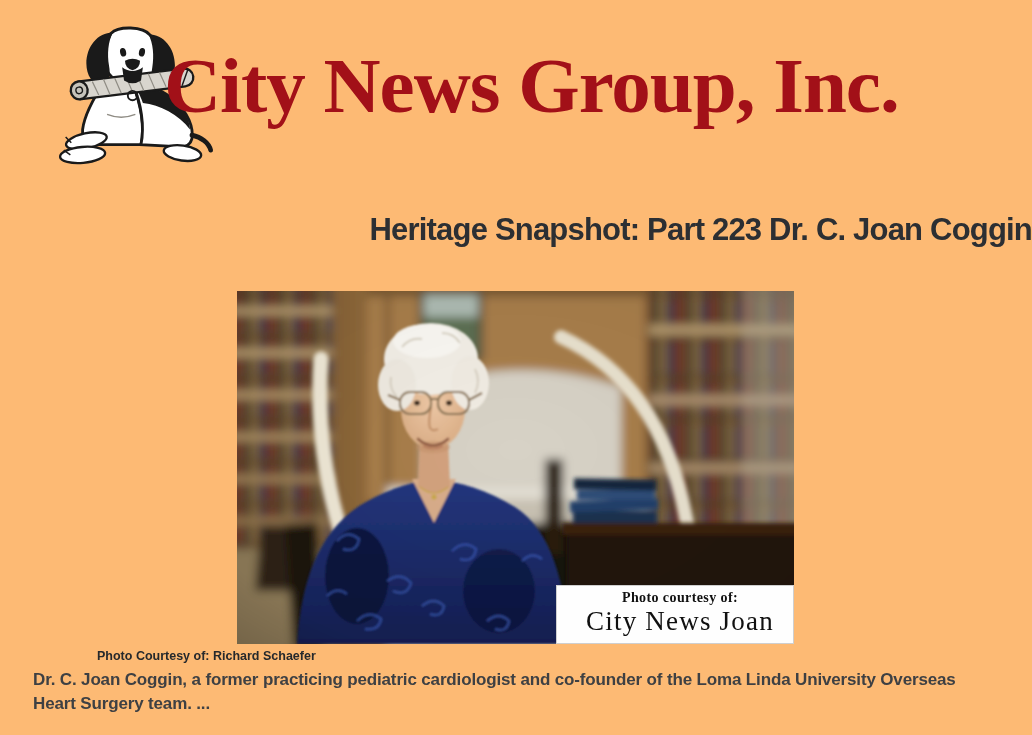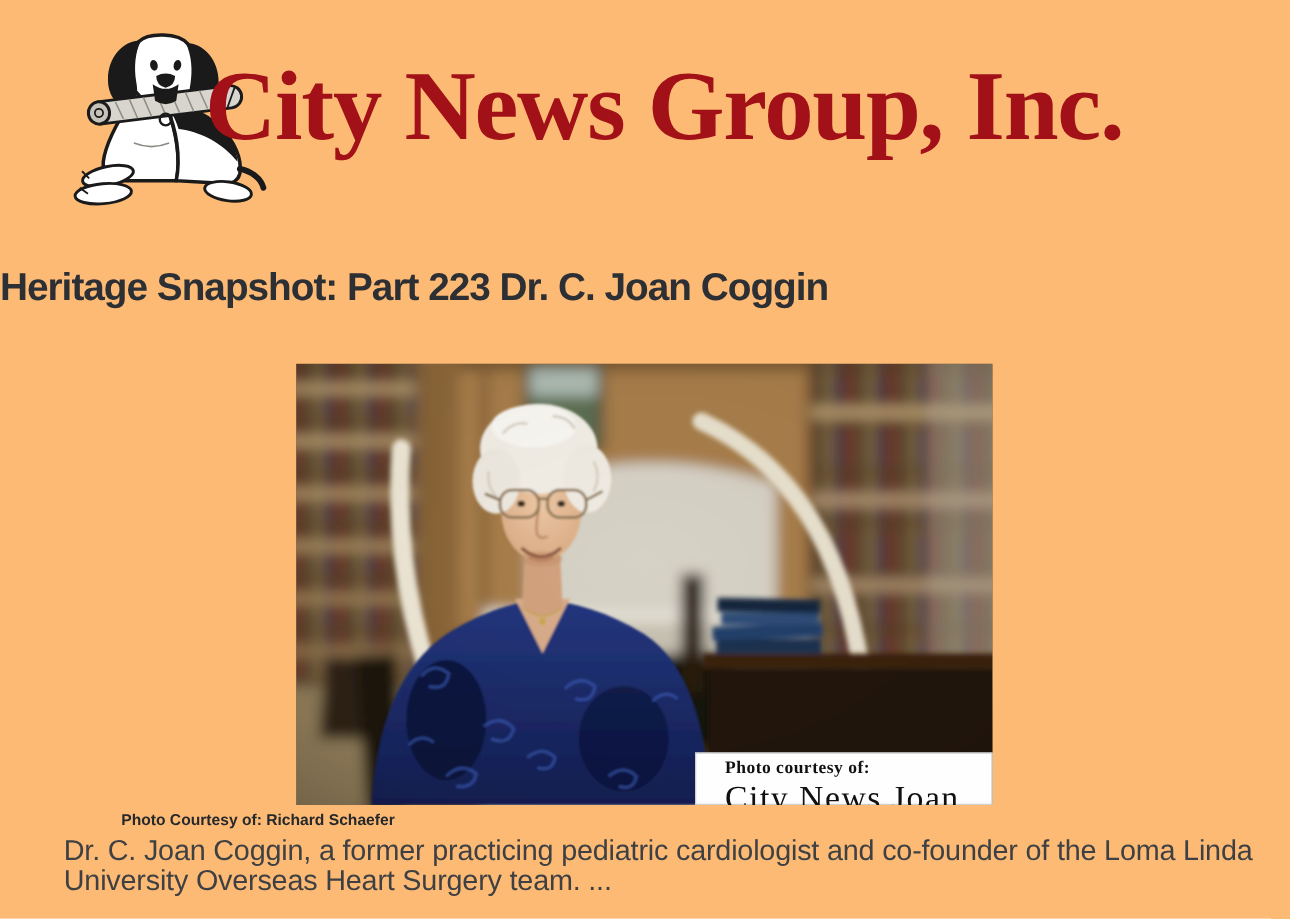--- a/index.html
+++ b/index.html
@@ -6,37 +6,37 @@
   .page{position:relative;width:1032px;height:735px;background:#fdba74;overflow:hidden;
         font-family:"Liberation Sans",sans-serif;}
 
   
   .dog-svg{position:absolute;left:50px;top:24px;width:166px;height:146px;}
   .brand-text{position:absolute;left:164px;top:46px;white-space:nowrap;
               font-family:"Liberation Serif",serif;font-weight:700;
               font-size:79px;line-height:80px;letter-spacing:-1px;color:#a21018;}
 
   
-  .headline{position:absolute;left:0;top:212px;width:1032px;margin:0;text-align:left;
+  .headline{position:absolute;left:0;top:212px;width:1032px;margin:0;text-align:right;
             font-size:31px;font-weight:700;letter-spacing:-0.8px;color:#2c2f33;}
 
   
   .photo{position:absolute;left:237px;top:291px;width:557px;height:353px;margin:0;
          overflow:hidden;background:#7a5c38;}
   .photo svg{display:block;}
-  .overlay-box{position:absolute;right:0;bottom:0;width:238px;height:42px;box-sizing:border-box;
-               background:#fefefe;border:1px solid #cfcfcf;padding:3px 0 0 23px;
-               font-family:"Liberation Serif",serif;color:#101010;}
+  .overlay-box{position:absolute;right:0;bottom:0;width:238px;height:59px;box-sizing:border-box;
+               background:#fefefe;border:1px solid #cfcfcf;padding:3px 0 0 10px;
+               font-family:"Liberation Serif",serif;color:#101010;text-align:center;}
   .overlay-line1{font-size:14px;font-weight:700;letter-spacing:.4px;line-height:17px;}
   .overlay-line2{font-size:27px;letter-spacing:1.2px;line-height:30px;}
 
   
   .photo-credit{position:absolute;left:51px;top:649px;font-size:12.5px;font-weight:700;color:#26292c;margin-left:46px;}
-  .body-text{position:absolute;left:51px;top:668px;width:956px;margin:0;
-             font-size:23px;line-height:24px;letter-spacing:-0.15px;color:#3e4043;}
+  .body-text{position:absolute;left:33px;top:668px;width:956px;margin:0;
+             font-size:17px;line-height:24px;letter-spacing:-0.15px;color:#3e4043;font-weight:bold;}
 </style>
 </head>
 <body>
 
 <div class="page">
 
   <svg class="dog-svg" viewBox="0 0 175 155" xmlns="http://www.w3.org/2000/svg">
 
     <path d="M64,10 C72,2 98,2 106,12 C114,22 116,36 112,48 C108,58 98,64 85,64
              C72,64 62,56 58,46 C56,34 58,20 64,10 Z" fill="#ffffff" stroke="#1a1a1a" stroke-width="3"></path>

